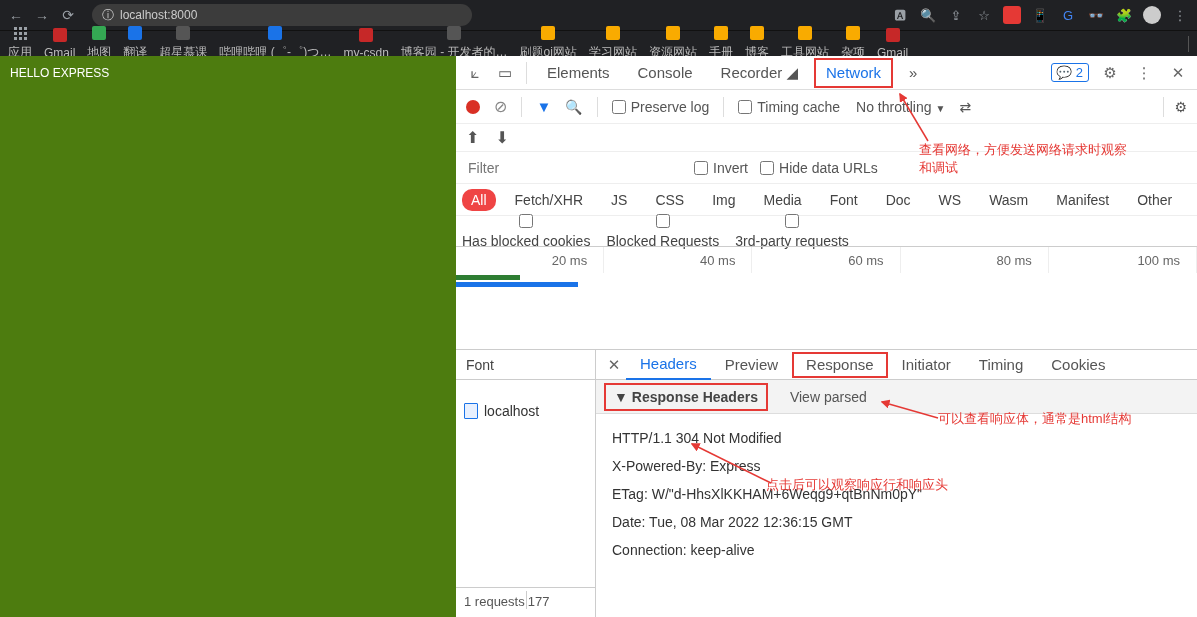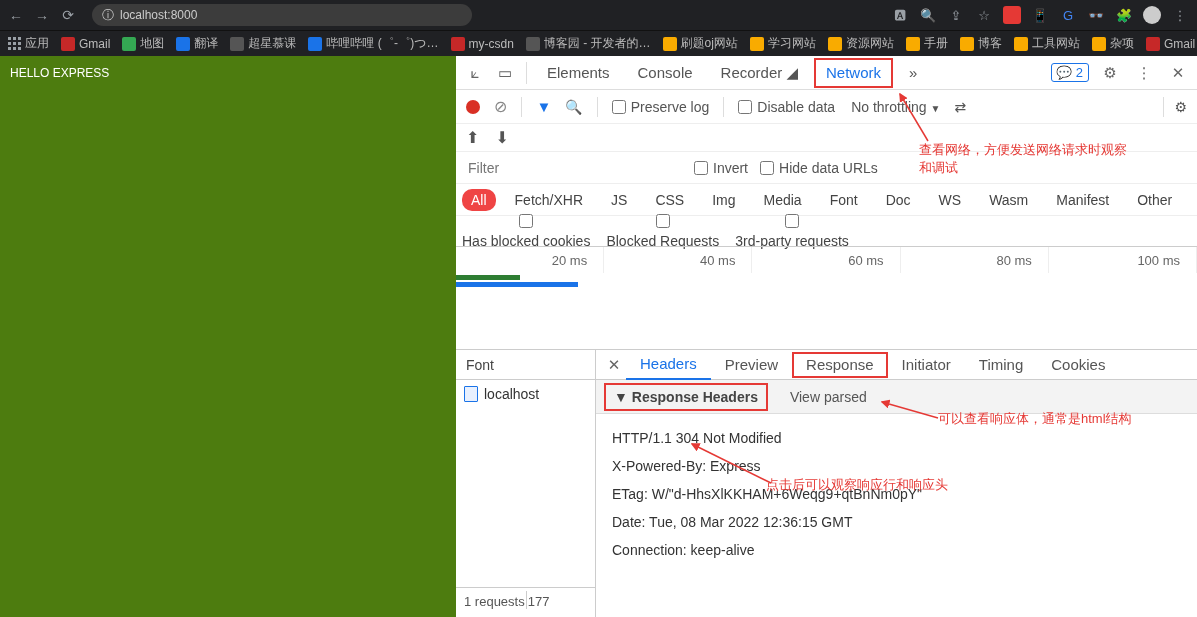--- a/index.html
+++ b/index.html
@@ -11,21 +11,21 @@
 .browser-top .url-bar { background:#3c3c3c; border-radius:14px; height:22px; flex:0 0 auto; width:380px; display:flex; align-items:center; padding:0 10px; margin-left:6px; color:#ccc; font-size:12px; gap:6px; }
 .browser-top .right-icons { margin-left:auto; display:flex; gap:10px; align-items:center; }
 .browser-top .right-icons span { width:18px; height:18px; display:flex; align-items:center; justify-content:center; font-size:13px; }
 .avatar { width:20px; height:20px; border-radius:50%; background:#ccc; }
 .squares { display:grid; grid-template-columns:repeat(3,3px); gap:2px; }
 .squares i { width:3px; height:3px; background:#9aa0a6; display:block; }
 .red-sq { background:#e53935; border-radius:3px; }
 
 
 .bookmarks { background:#202124; height:26px; display:flex; align-items:center; padding:0 8px; gap:12px; color:#bbb; font-size:12px; border-top:1px solid #111; }
-.bookmarks .bk { display:flex; align-items:center; gap:4px; white-space:nowrap; }
+.bookmarks .bk { display:flex; align-items:center; gap:4px; white-space:nowrap;flex-direction:column; }
 .bookmarks .bk .ico { width:14px; height:14px; background:#555; border-radius:2px; display:inline-block; }
 .bookmarks .bk .ico.yellow { background:#f9ab00; }
 .bookmarks .bk .ico.red { background:#c62828; }
 .bookmarks .bk .ico.blue { background:#1a73e8; }
 .bookmarks .bk .ico.green { background:#34a853; }
 .bookmarks .spacer { flex:1; }
 
 
 .main { display:flex; height:561px; }
 .page { width:456px; background:#4d7c0f; color:#fff; padding:10px; font-size:12px; }
@@ -76,21 +76,21 @@
 .waterfall .ticks div { flex:1; text-align:right; padding-right:16px; border-right:1px solid #eee; display:flex; align-items:center; justify-content:flex-end; }
 .waterfall .bars { height:14px; margin-top:2px; position:relative; }
 .waterfall .bars .bar1 { position:absolute; left:0; width:64px; height:5px; background:#2e7d32; top:0; }
 .waterfall .bars .bar2 { position:absolute; left:0; width:122px; height:5px; background:#1a73e8; top:7px; }
 .waterfall .empty { height:60px; }
 
 
 .lower { display:flex; flex:1; border-top:1px solid #ccc; min-height:0; }
 .name-col { width:140px; border-right:1px solid #ccc; display:flex; flex-direction:column; }
 .name-col .hdr { height:30px; display:flex; align-items:center; padding:0 10px; font-size:14px; color:#444; border-bottom:1px solid #ccc; }
-.name-col .row { height:28px; display:flex; align-items:center; gap:6px; padding:0 8px; font-size:14px; color:#333; }
+.name-col .row { height:28px; display:flex; align-items:flex-end; gap:6px; padding:0 8px; font-size:14px; color:#333;margin-top:11px; }
 .name-col .row .doc-ico { width:14px; height:16px; background:#e8f0fe; border:1px solid #1a73e8; border-radius:1px; }
 .name-col .flex1 { flex:1; }
 .name-col .stats { border-top:1px solid #ccc; height:30px; display:flex; align-items:flex-end; padding:8px 8px; font-size:13px; color:#555; gap:1px; }
 .name-col .stats .vsep { width:1px; height:18px; background:#ccc; }
 
 .detail { flex:1; display:flex; flex-direction:column; min-width:0; }
 .detail .subtabs { height:30px; display:flex; align-items:center; gap:0; border-bottom:1px solid #ccc; padding:0 6px; }
 .detail .subtabs .close { width:24px; text-align:center; font-size:15px; color:#666; }
 .detail .subtabs .stab { padding:0 14px; height:30px; display:flex; align-items:center; color:#555; font-size:15px; }
 .detail .subtabs .stab.active { color:#1a73e8; border-bottom:2px solid #1a73e8; }
@@ -252,21 +252,21 @@
       <span class="funnel">▼</span>
       <span>🔍</span>
       <span class="dsep"></span>
       <label>
           <input type="checkbox" style="">
           <span>Preserve log</span>
         </label>
       <span class="dsep"></span>
       <label>
           <input type="checkbox" style="">
-          <span>Disable data</span>
+          <span>Timing cache</span>
         </label>
       <span class="throttling"><span>No throttling</span><span class="caret">▼</span></span>
       <span>⇄</span>
       <div class="right">
         <span class="dsep"></span>
         <span>⚙</span>
       </div>
     </div>
 
     <div class="net-toolbar2">

